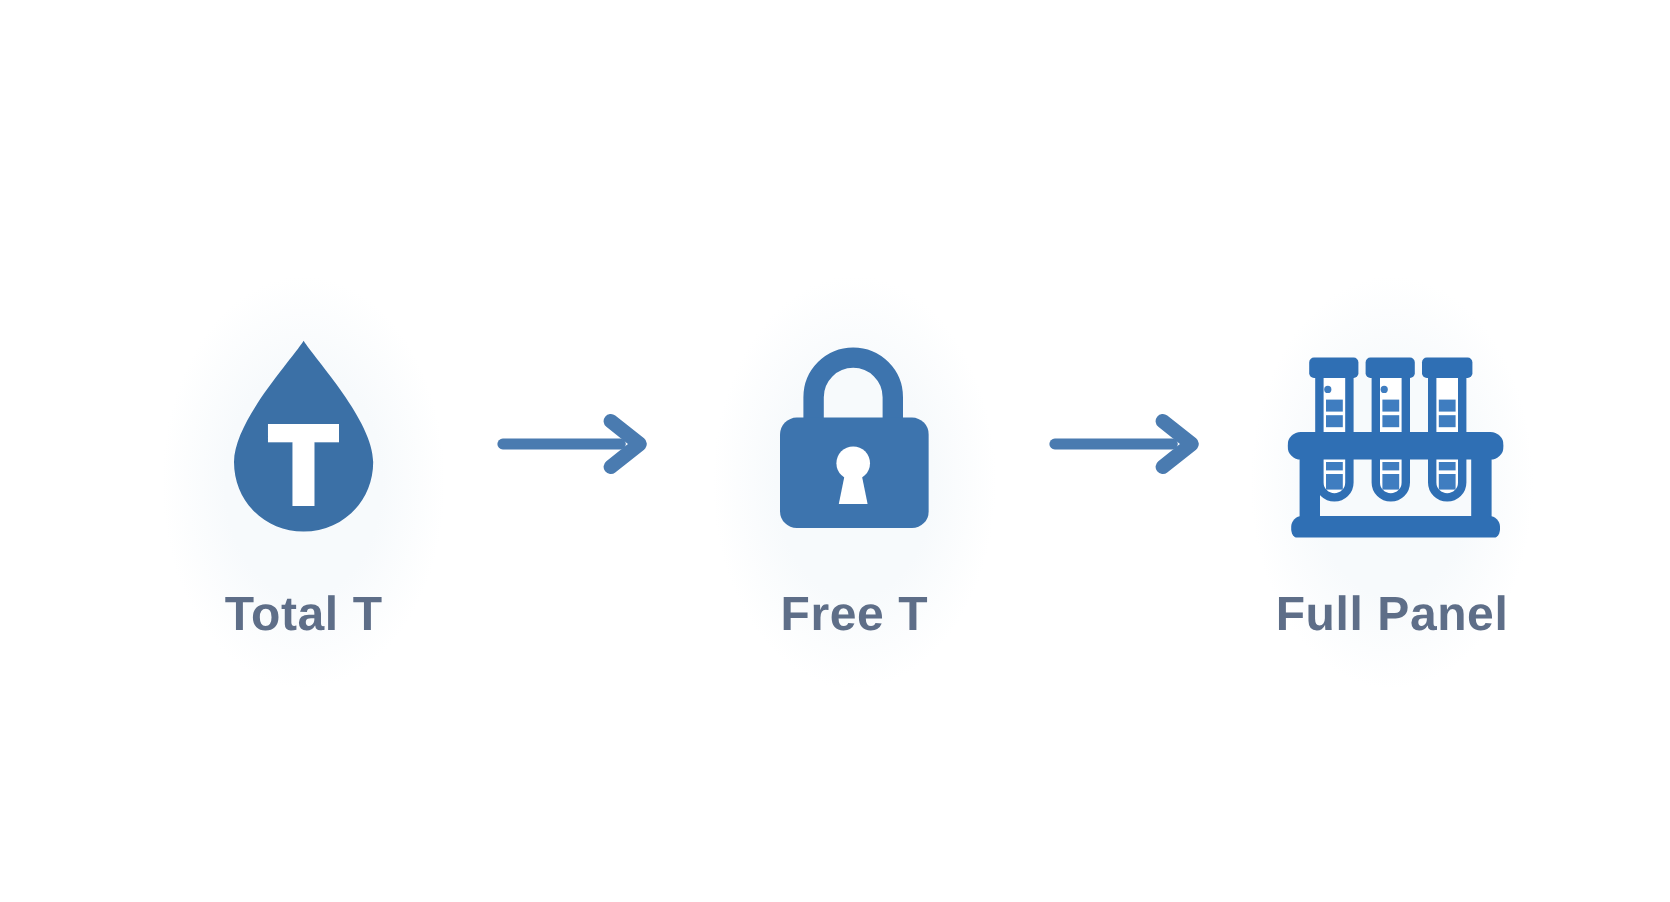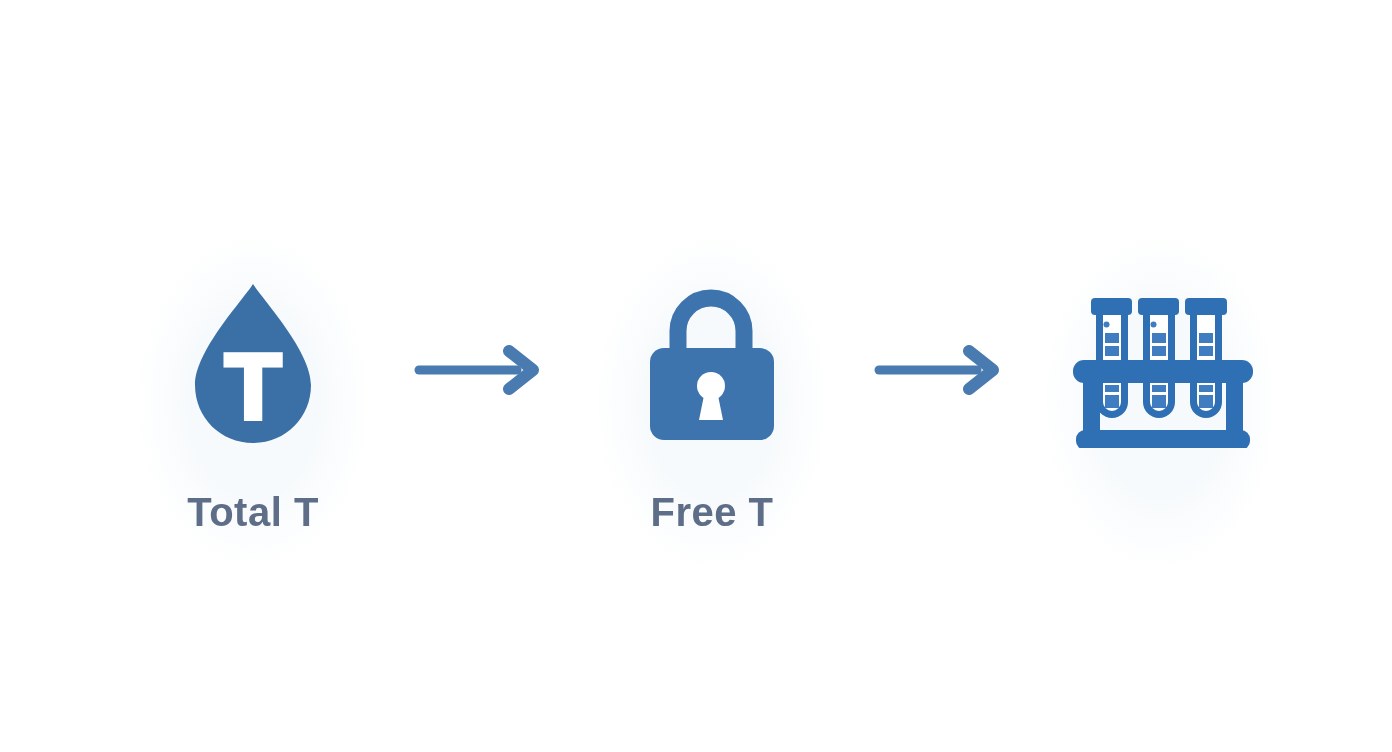--- a/index.html
+++ b/index.html
@@ -120,14 +120,15 @@
       <rect x="112" y="2" width="42" height="17" rx="4"></rect>
       <rect x="0" y="64" width="180" height="23" rx="11"></rect>
       <rect x="10" y="84" width="17" height="60"></rect>
       <rect x="153" y="84" width="17" height="60"></rect>
       <rect x="3" y="134" width="174" height="20" rx="9"></rect>
     </g>
   </svg>
 
   <div class="step-label l1">Total T</div>
   <div class="step-label l2">Free T</div>
+  <div class="step-label l3">Full Panel</div>
 
 </div>
 
 </body></html>

